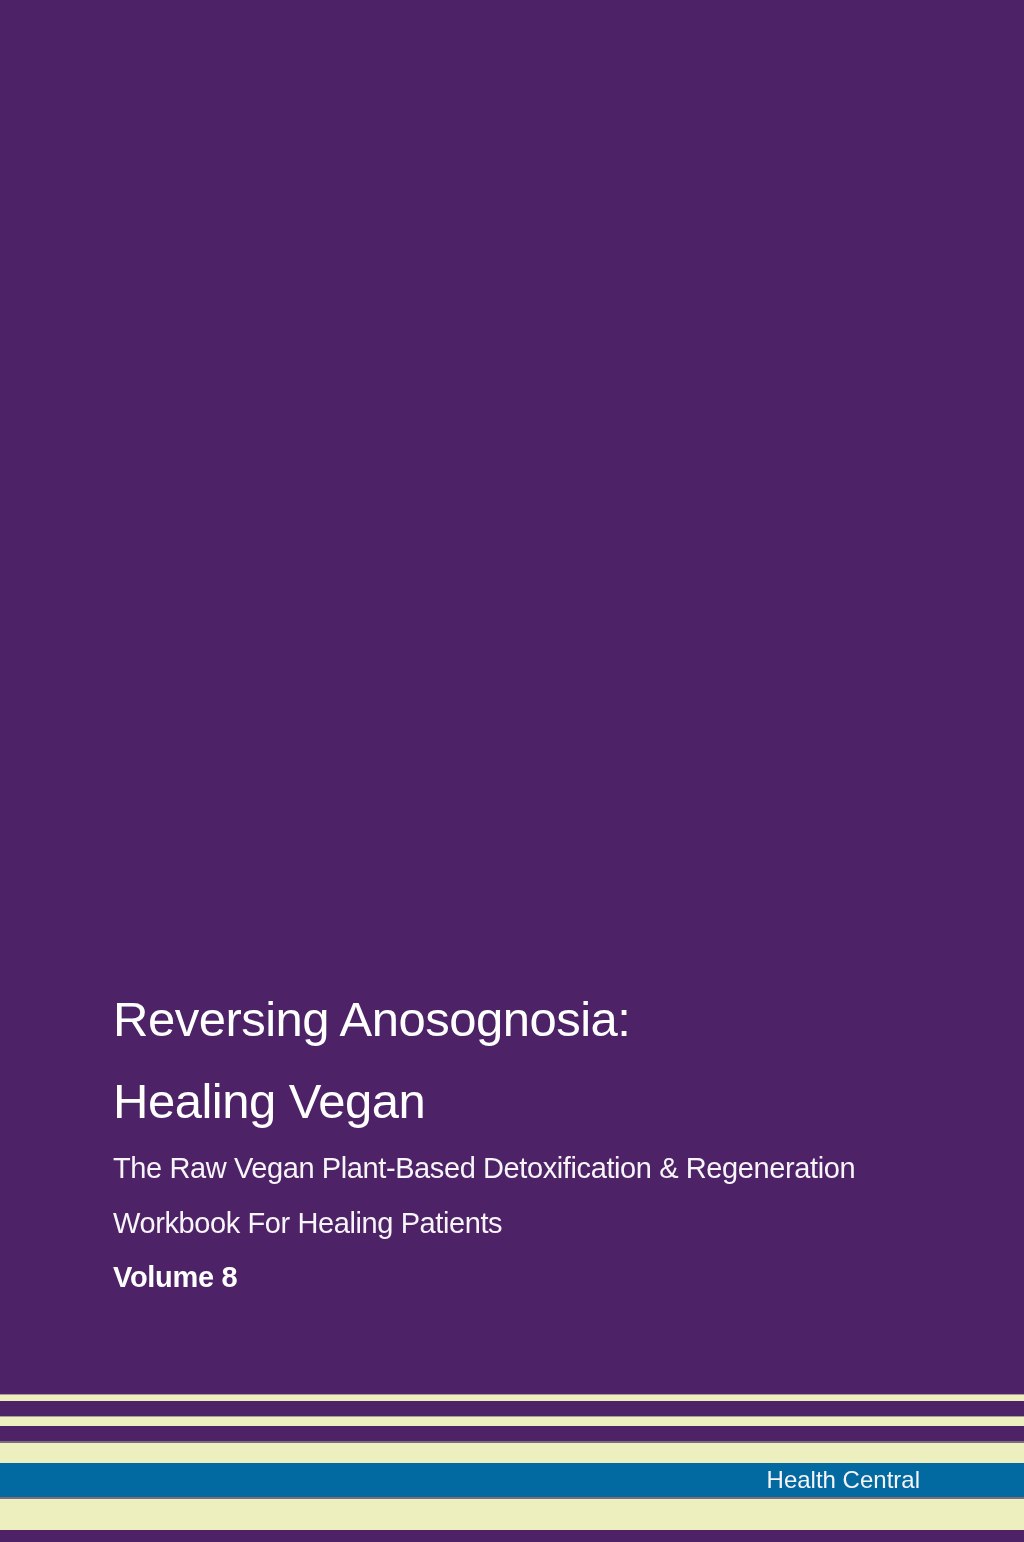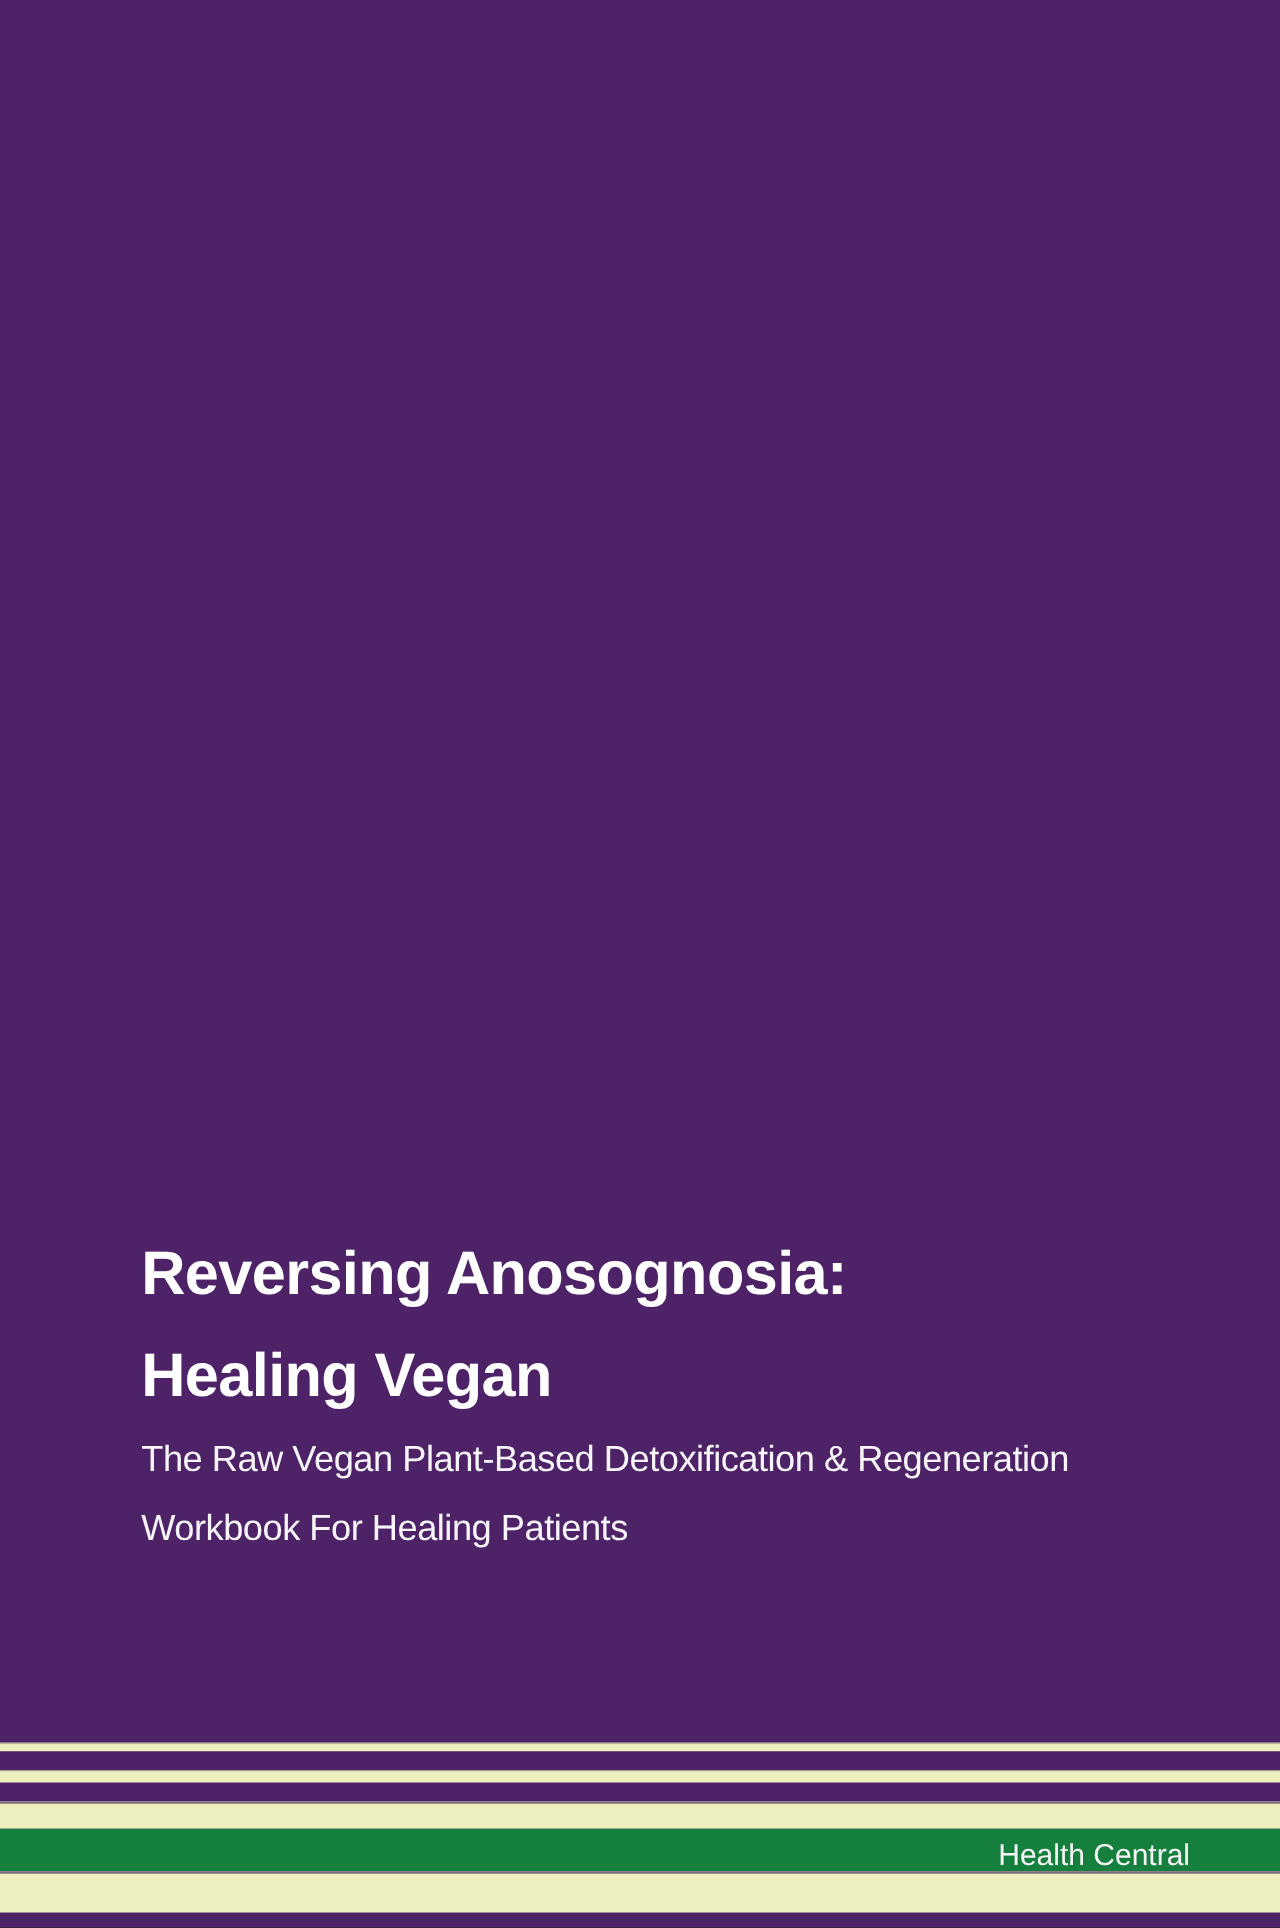--- a/index.html
+++ b/index.html
@@ -16,21 +16,21 @@
     overflow: hidden;
     font-family: "Liberation Sans", sans-serif;
   }
   .title-block {
     position: absolute;
     left: 113px;
     top: 978px;
     right: 40px;
     color: #ffffff;
     font-size: 49px;
-    font-weight: 700;
+    font-weight: 400;
     line-height: 82px;
     letter-spacing: -0.5px;
     white-space: nowrap;
   }
   .subtitle-block {
     position: absolute;
     left: 113px;
     top: 1141px;
     right: 20px;
     color: #f7f5f9;
@@ -61,25 +61,25 @@
   .stripe-a { top: 1394px; height: 7px;  border-top: 1px solid rgba(110,90,120,0.55); }
   .stripe-b { top: 1416px; height: 10px; border-top: 1px solid rgba(110,90,120,0.55); }
   .stripe-c { top: 1441px; height: 22px; border-top: 2px solid #7C6C80; }
   .stripe-e { top: 1497px; height: 33px; border-top: 2px solid #7C6C80; }
   .publisher-band {
     position: absolute;
     left: 0;
     top: 1463px;
     width: 1024px;
     height: 34px;
-    background: #15803d;
+    background: #0369a1;
     display: flex;
-    align-items: flex-end;
+    align-items: center;
     justify-content: flex-end;
-    padding-right: 72px;
+    padding-right: 104px;
     box-sizing: border-box;
   }
   .publisher-band .publisher-name {
     color: #f6f4f6;
     font-size: 24px;
     font-weight: 400;
     line-height: 1;
   }
 </style>
 </head>
@@ -90,20 +90,21 @@
   <div class="title-block">
     <div>Reversing Anosognosia:</div>
     <div>Healing Vegan</div>
   </div>
 
   <div class="subtitle-block">
     <div>The Raw Vegan Plant-Based Detoxification &amp; Regeneration</div>
     <div>Workbook For Healing Patients</div>
   </div>
 
+  <div class="volume-line">Volume 8</div>
 
   <div class="stripe stripe-a"></div>
   <div class="stripe stripe-b"></div>
   <div class="stripe stripe-c"></div>
 
   <div class="publisher-band">
     <span class="publisher-name">Health Central</span>
   </div>
 
   <div class="stripe stripe-e"></div>

